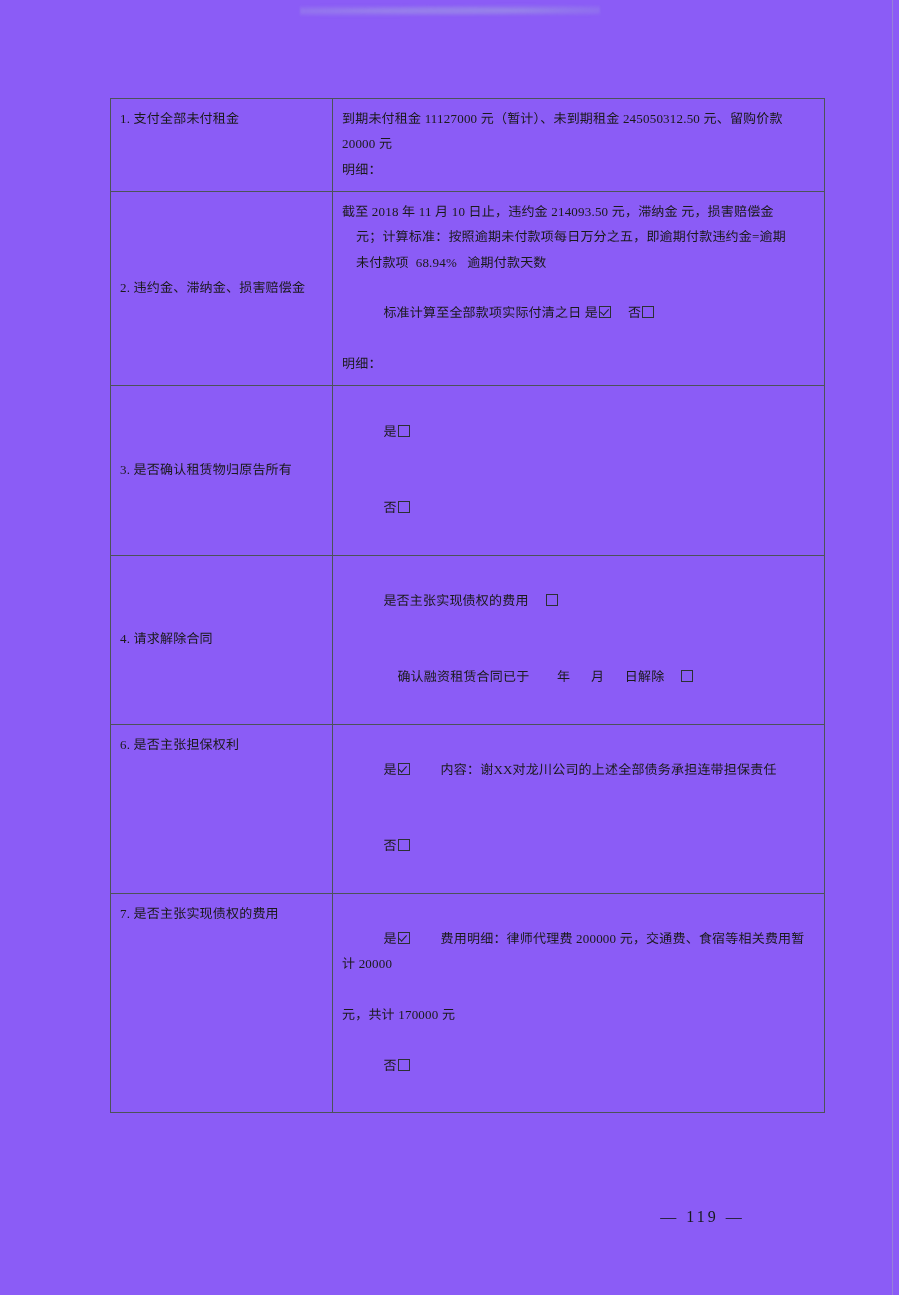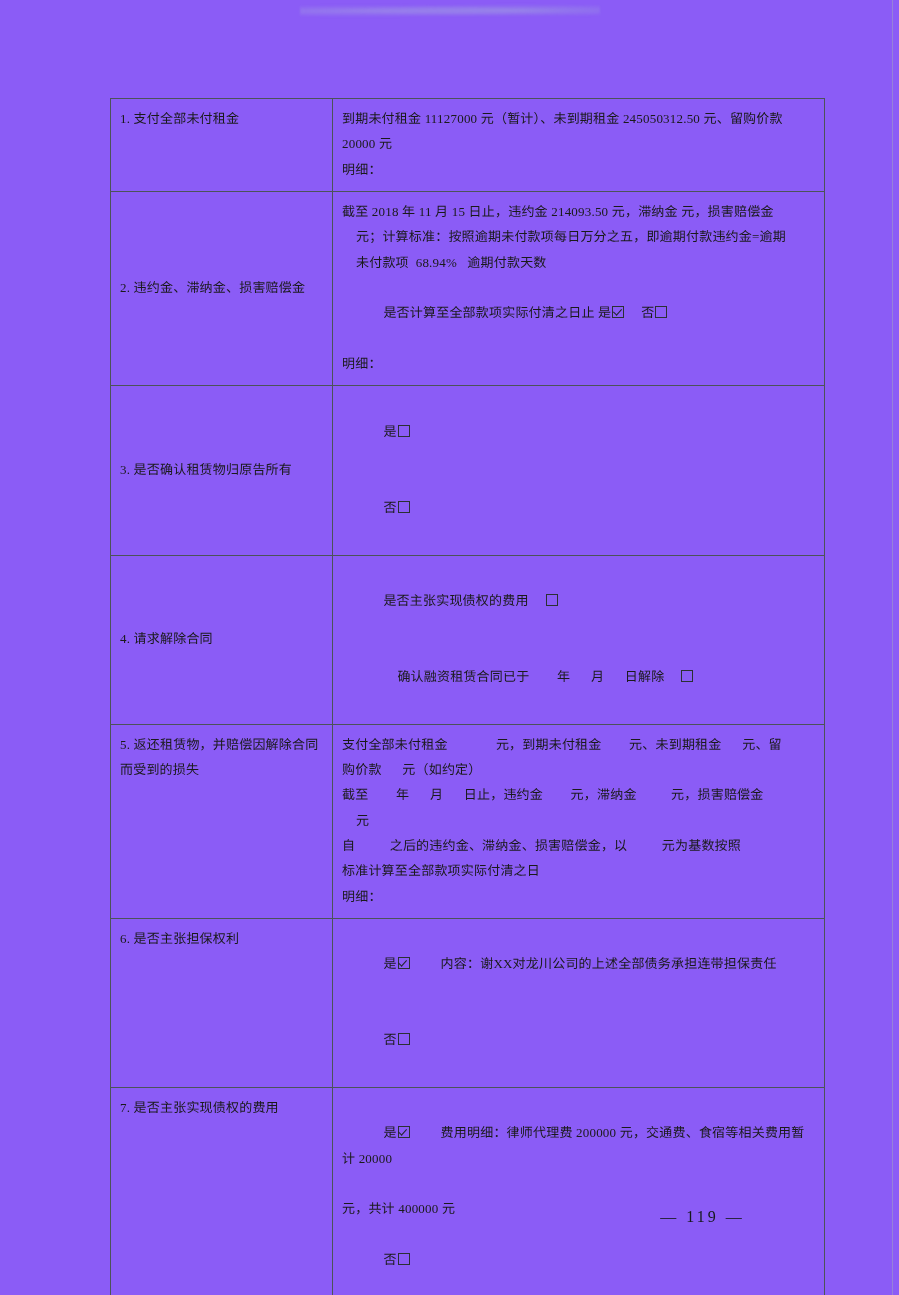--- a/index.html
+++ b/index.html
@@ -128,25 +128,25 @@
         <td class="value-cell">
           <div class="line">到期未付租金 11127000 元（暂计）、未到期租金 245050312.50 元、留购价款</div>
           <div class="line">20000 元</div>
           <div class="line">明细：</div>
         </td>
       </tr>
 
       <tr>
         <td class="label-cell">2. 违约金、滞纳金、损害赔偿金</td>
         <td class="value-cell">
-          <div class="line">截至 2018 年 11 月 15 日止，违约金 214093.50 元，滞纳金 元，损害赔偿金</div>
+          <div class="line">截至 2018 年 11 月 10 日止，违约金 214093.50 元，滞纳金 元，损害赔偿金</div>
           <div class="line indent-2">元；计算标准：按照逾期未付款项每日万分之五，即逾期付款违约金=逾期</div>
           <div class="line indent-2">未付款项  68.94%   逾期付款天数</div>
           <div class="line">
-            <span>是否计算至全部款项实际付清之日止 是</span><span class="box checked"></span><span class="sp-s"></span><span>否</span><span class="box"></span>
+            <span>标准计算至全部款项实际付清之日 是</span><span class="box checked"></span><span class="sp-s"></span><span>否</span><span class="box"></span>
           </div>
           <div class="line">明细：</div>
         </td>
       </tr>
 
       <tr>
         <td class="label-cell">3. 是否确认租赁物归原告所有</td>
         <td class="value-cell">
           <div class="line">
             <span>是</span><span class="box"></span>
@@ -162,52 +162,40 @@
         <td class="value-cell">
           <div class="line">
             <span>是否主张实现债权的费用</span><span class="sp-s"></span><span class="box"></span>
           </div>
           <div class="line indent-2">
             <span>确认融资租赁合同已于        年      月      日解除</span><span class="sp-s"></span><span class="box"></span>
           </div>
         </td>
       </tr>
 
-      <tr>
-        <td class="label-cell top-al">5. 返还租赁物，并赔偿因解除合同而受到的损失</td>
-        <td class="value-cell">
-          <div class="line">支付全部未付租金              元，到期未付租金        元、未到期租金      元、留</div>
-          <div class="line">购价款      元（如约定）</div>
-          <div class="line">截至        年      月      日止，违约金        元，滞纳金          元，损害赔偿金</div>
-          <div class="line indent-2">元</div>
-          <div class="line">自          之后的违约金、滞纳金、损害赔偿金，以          元为基数按照</div>
-          <div class="line">标准计算至全部款项实际付清之日</div>
-          <div class="line">明细：</div>
-        </td>
-      </tr>
 
       <tr>
         <td class="label-cell top-al">6. 是否主张担保权利</td>
         <td class="value-cell">
           <div class="line">
             <span>是</span><span class="box checked"></span><span class="sp"></span><span>内容：谢XX对龙川公司的上述全部债务承担连带担保责任</span>
           </div>
           <div class="line">
             <span>否</span><span class="box"></span>
           </div>
         </td>
       </tr>
 
       <tr>
         <td class="label-cell top-al">7. 是否主张实现债权的费用</td>
         <td class="value-cell">
           <div class="line">
             <span>是</span><span class="box checked"></span><span class="sp"></span><span>费用明细：律师代理费 200000 元，交通费、食宿等相关费用暂计 20000</span>
           </div>
-          <div class="line">元，共计 400000 元</div>
+          <div class="line">元，共计 170000 元</div>
           <div class="line">
             <span>否</span><span class="box"></span>
           </div>
         </td>
       </tr>
 
     </tbody>
   </table>
 
   <div class="page-number">— 119 —</div>

